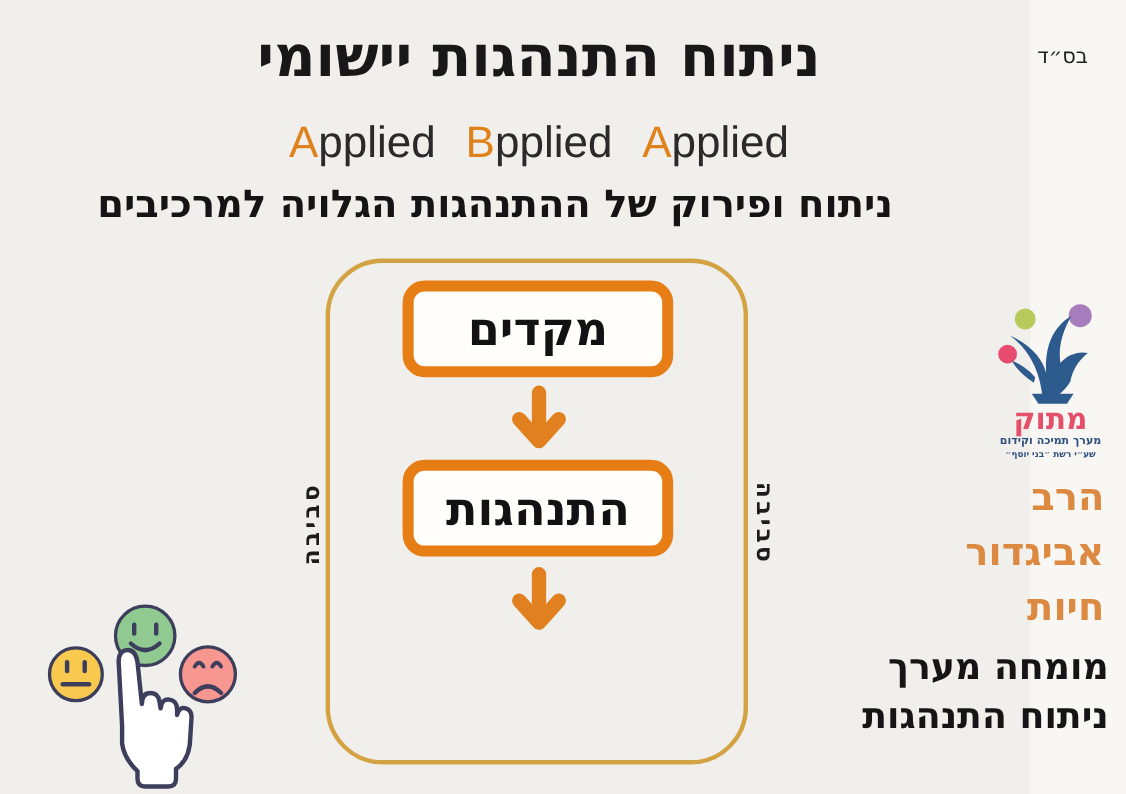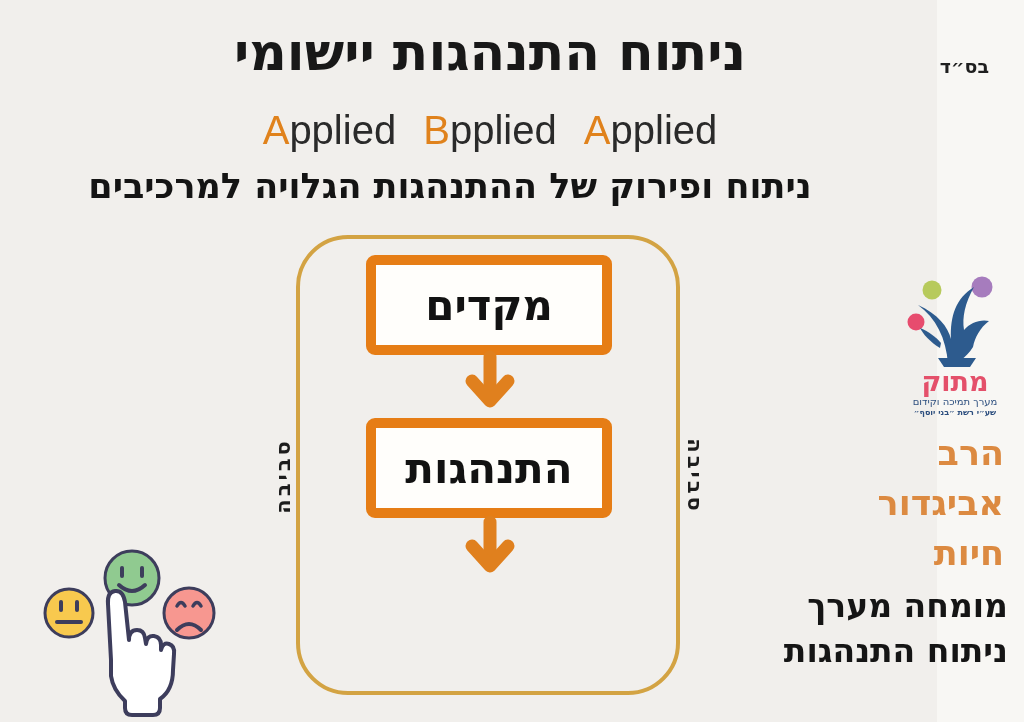--- a/index.html
+++ b/index.html
@@ -1,48 +1,48 @@
 <!DOCTYPE html>
 <html lang="he"><head>
 <meta charset="utf-8">
 <style>
   html,body{margin:0;padding:0;}
   body{font-family:"DejaVu Sans","Liberation Sans",sans-serif;}
   .page{position:relative;width:1024px;height:722px;background:#f8f7f4;overflow:hidden;}
   .slide-bg{position:absolute;left:0;top:0;width:937px;height:722px;background:#f1efec;}
 
-  .bsd{position:absolute;top:55px;right:35px;font-size:19px;color:#1f1f1f;direction:rtl;font-weight:bold;}
+  .bsd{position:absolute;top:40px;right:35px;font-size:19px;color:#1f1f1f;direction:rtl;}
 
   .title{position:absolute;left:60px;top:22px;width:860px;text-align:center;direction:rtl;
          font-size:52px;font-weight:900;color:#181818;letter-spacing:0;}
   .subtitle-en{position:absolute;left:60px;top:108px;width:860px;text-align:center;
          font-family:"Liberation Sans",sans-serif;font-size:40px;font-weight:400;color:#2a2a2a;}
   .subtitle-en .word{margin:0 8px;}
   .subtitle-en .cap{color:#e0821c;}
   .subtitle-he{position:absolute;left:0;top:166px;width:900px;text-align:center;direction:rtl;
          font-size:35px;font-weight:800;color:#141414;}
 
   .frame{position:absolute;left:296px;top:235px;width:384px;height:460px;box-sizing:border-box;
          border:4px solid #d3a343;border-radius:52px;}
-  .fbox{position:absolute;left:366px;width:246px;height:100px;box-sizing:border-box;
-        border:10px solid #e67d15;border-radius:9px;background:#fffefb;
+  .fbox{position:absolute;left:366px;width:246px;height:88px;box-sizing:border-box;
+        border:10px solid #e67d15;border-radius:20px;background:#fffefb;
         display:flex;align-items:center;justify-content:center;direction:rtl;
         font-size:42px;font-weight:900;color:#121212;}
   .fbox1{top:255px;} .fbox2{top:418px;} .fbox3{top:582px;}
   .arrow{position:absolute;left:464px;width:52px;height:62px;}
   .arrow1{top:349px;} .arrow2{top:514px;}
 
   .side-label{position:absolute;font-size:21px;font-weight:700;letter-spacing:3px;
         color:#1c1c1c;direction:rtl;white-space:nowrap;}
   .side-left{left:283px;top:476px;transform:translate(-50%,-50%) rotate(-90deg);}
   .side-right{left:695px;top:476px;transform:translate(-50%,-50%) rotate(90deg);}
 
   .logo{position:absolute;left:890px;top:272px;width:130px;text-align:center;}
   .logo-name{font-size:27px;font-weight:900;color:#e4506a;line-height:1;margin-top:-4px;direction:rtl;}
-  .logo-tagline{font-size:10px;font-weight:400;color:#2d4f7f;direction:rtl;margin-top:1px;}
+  .logo-tagline{font-size:10px;font-weight:700;color:#2d4f7f;direction:rtl;margin-top:1px;}
   .logo-subtagline{font-size:8px;font-weight:600;color:#2d4f7f;direction:rtl;margin-top:1px;}
 
   .author{position:absolute;right:20px;top:428px;text-align:right;direction:rtl;
           font-size:35px;font-weight:800;color:#dc8a41;line-height:50px;}
   .role{position:absolute;right:16px;top:583px;text-align:right;direction:rtl;
         font-size:33px;font-weight:800;color:#151515;line-height:45px;}
 
   .emoji-picker{position:absolute;left:30px;top:538px;width:220px;height:185px;}
 </style>
 </head>

